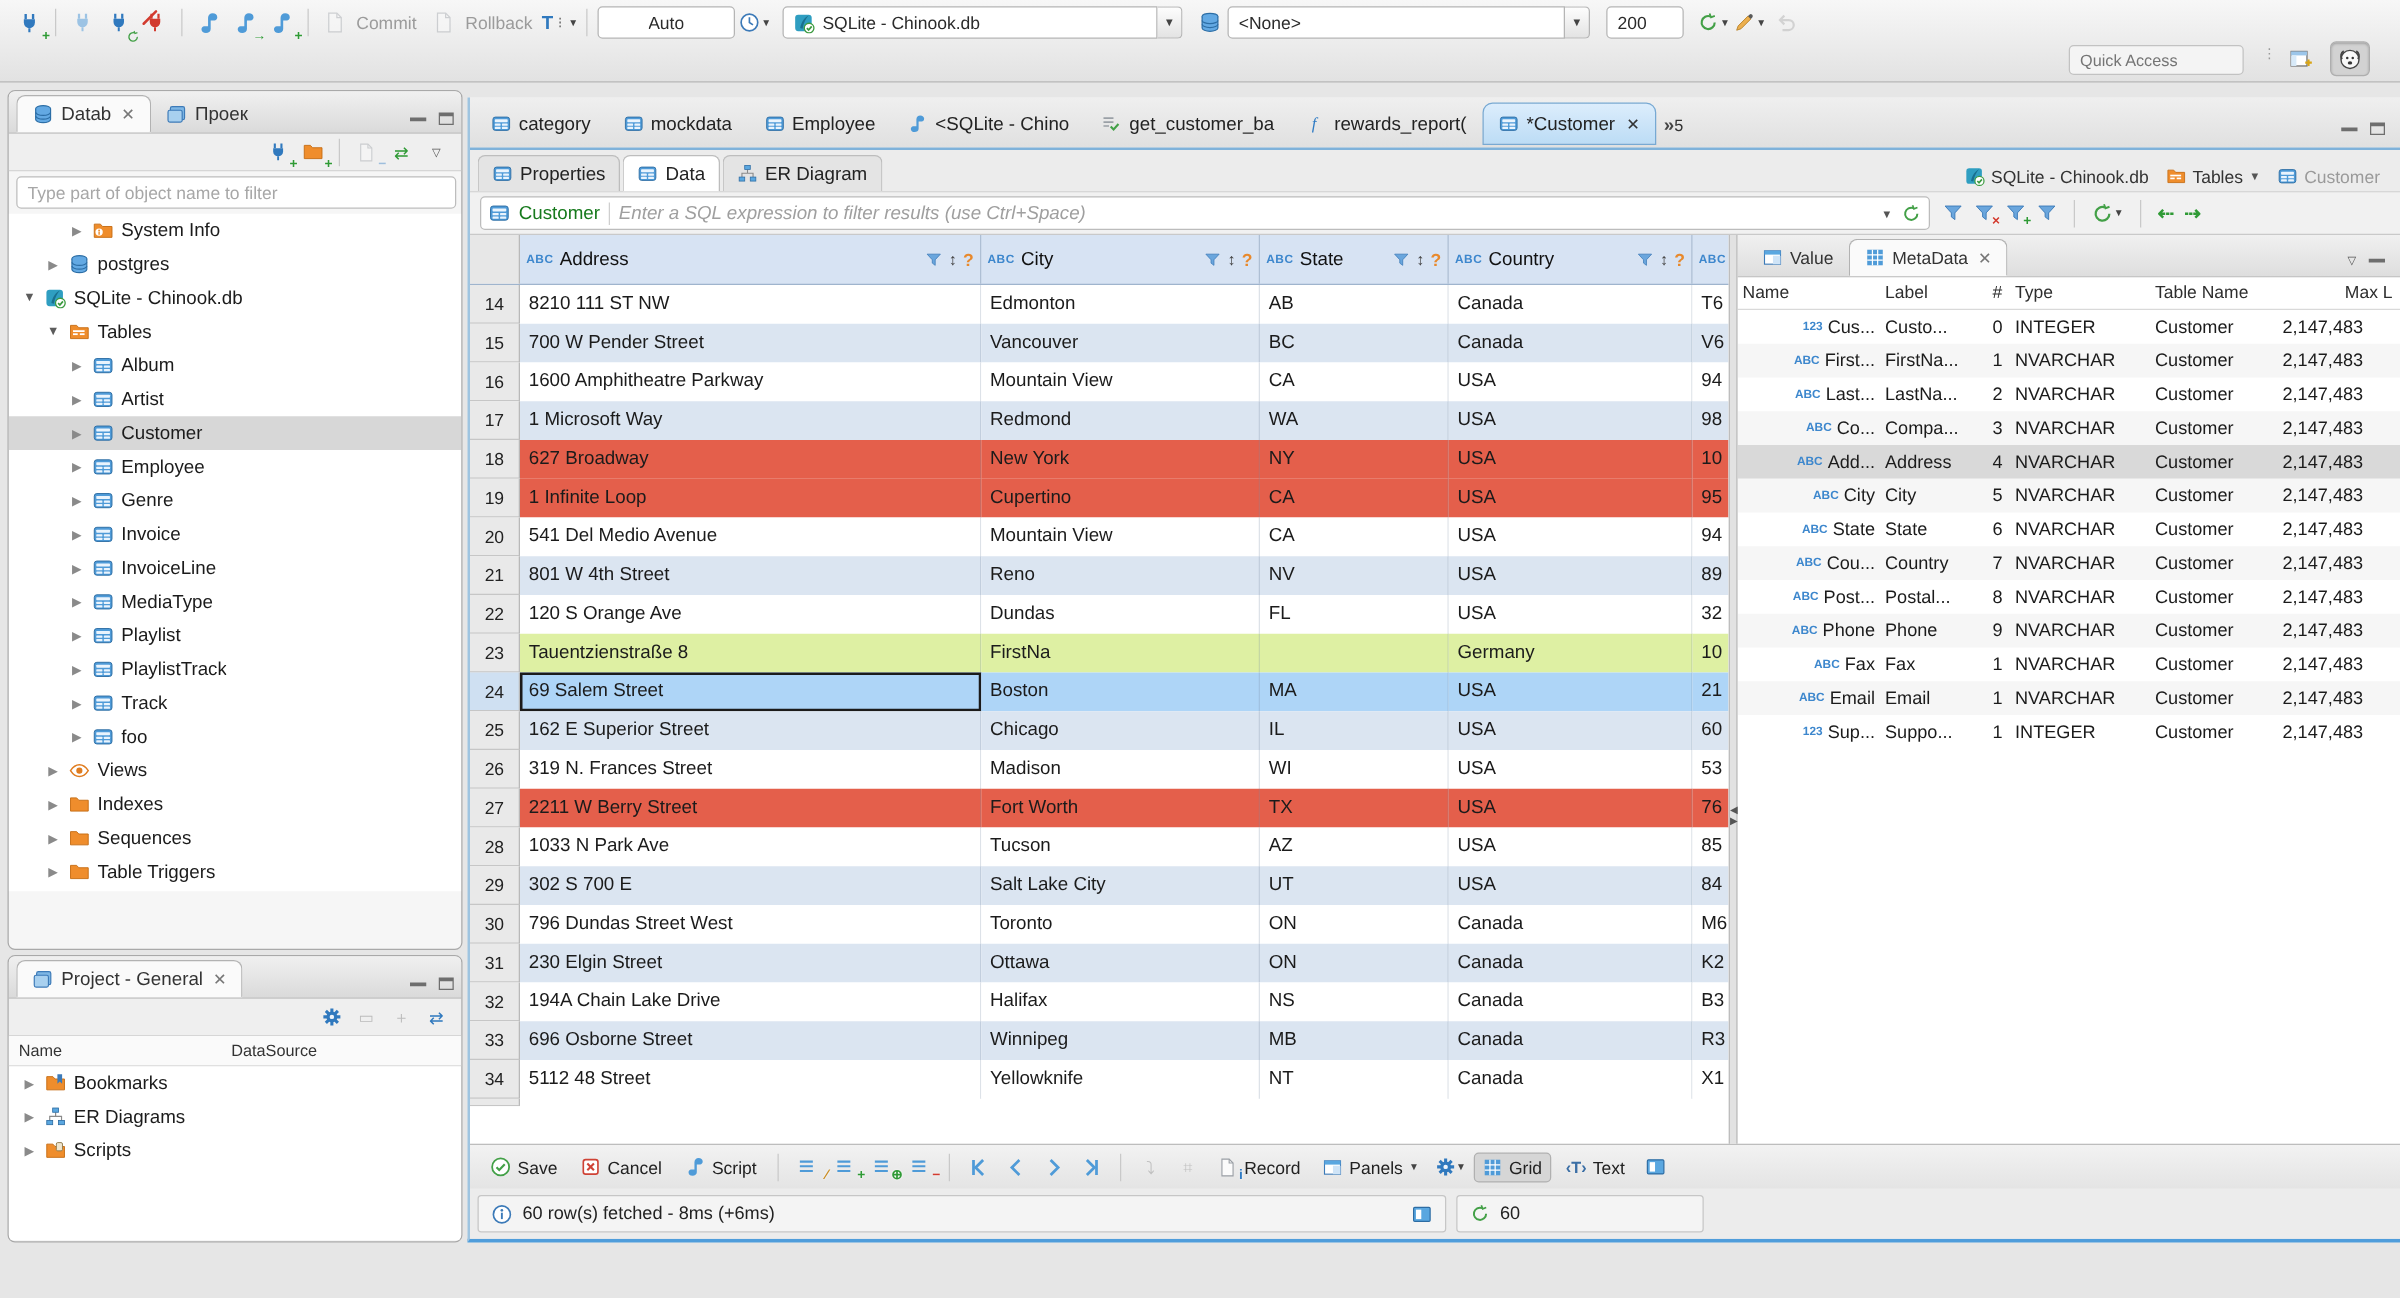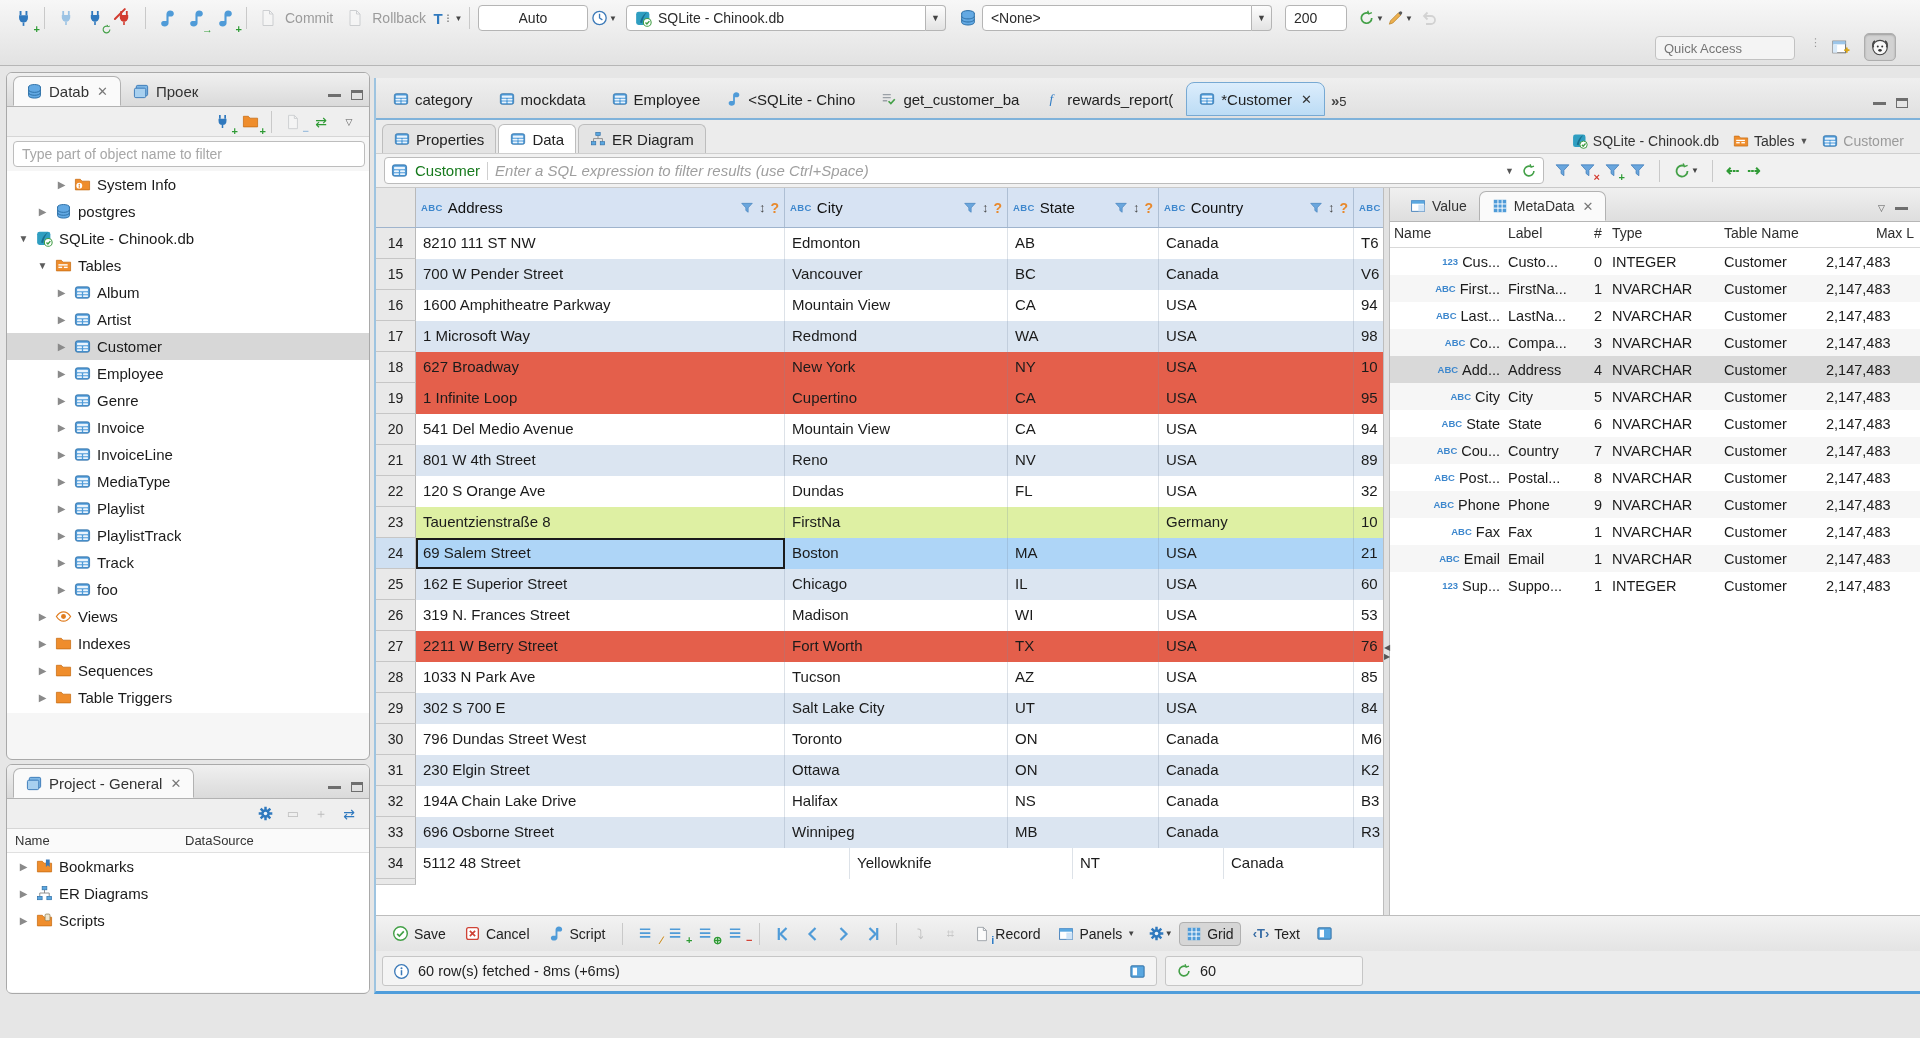--- a/index.html
+++ b/index.html
@@ -1105,21 +1105,21 @@
             <div class="grow bg-b">
               <div class="rn">33</div>
               <div class="gc" style="width: 369px;">696 Osborne Street</div>
               <div class="gc" style="width: 223px;">Winnipeg</div>
               <div class="gc" style="width: 151px;">MB</div>
               <div class="gc" style="width: 195px;">Canada</div>
               <div class="gc" style="width: 29px; border-right: none;">R3</div>
             </div>
             <div class="grow bg-w">
               <div class="rn">34</div>
-              <div class="gc" style="width: 434px;">5112 48 Street</div>
+              <div class="gc" style="width: 369px;">5112 48 Street</div>
               <div class="gc" style="width: 223px;">Yellowknife</div>
               <div class="gc" style="width: 151px;">NT</div>
               <div class="gc" style="width: 195px;">Canada</div>
               <div class="gc" style="width: 29px; border-right: none;">X1</div>
             </div>
             <div class="grow bg-b" style="height: 6px; overflow: hidden;">
               <div class="rn"></div>
             </div>
           </div>
       </div>

